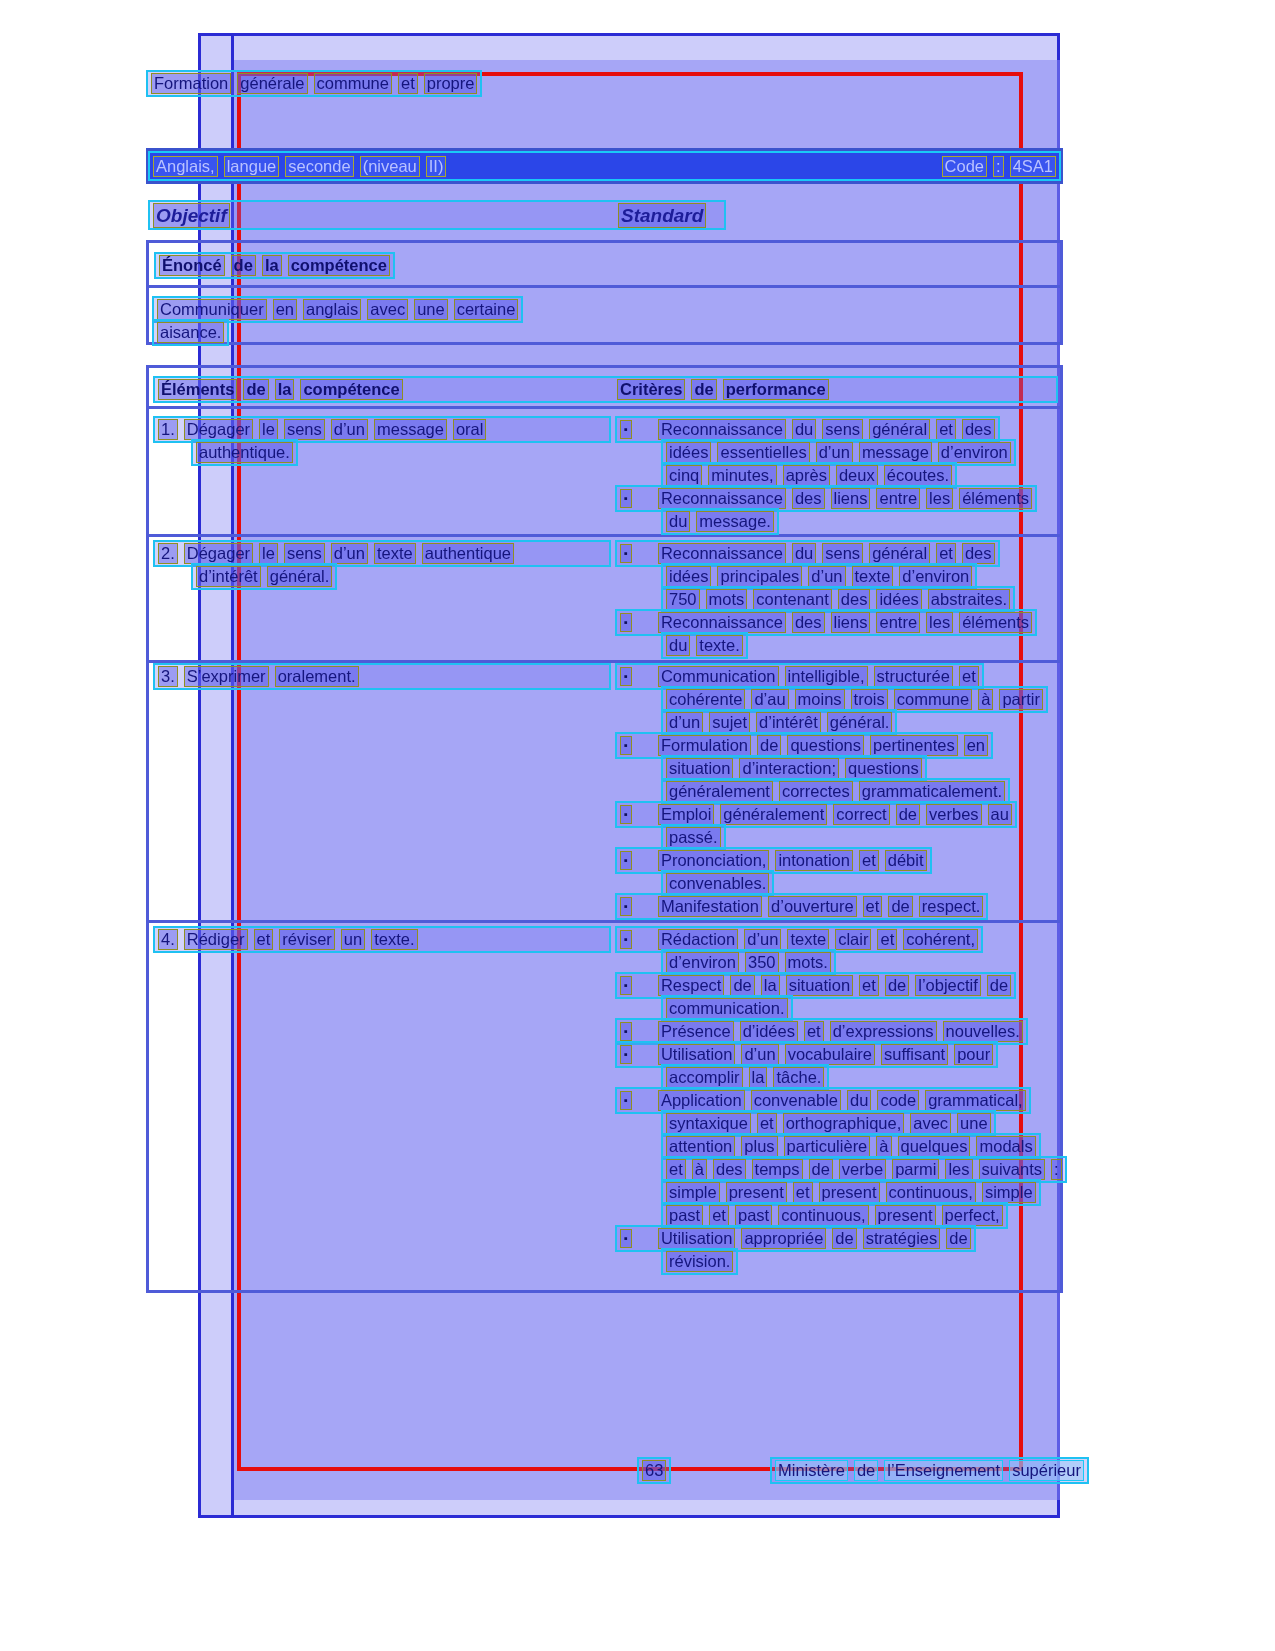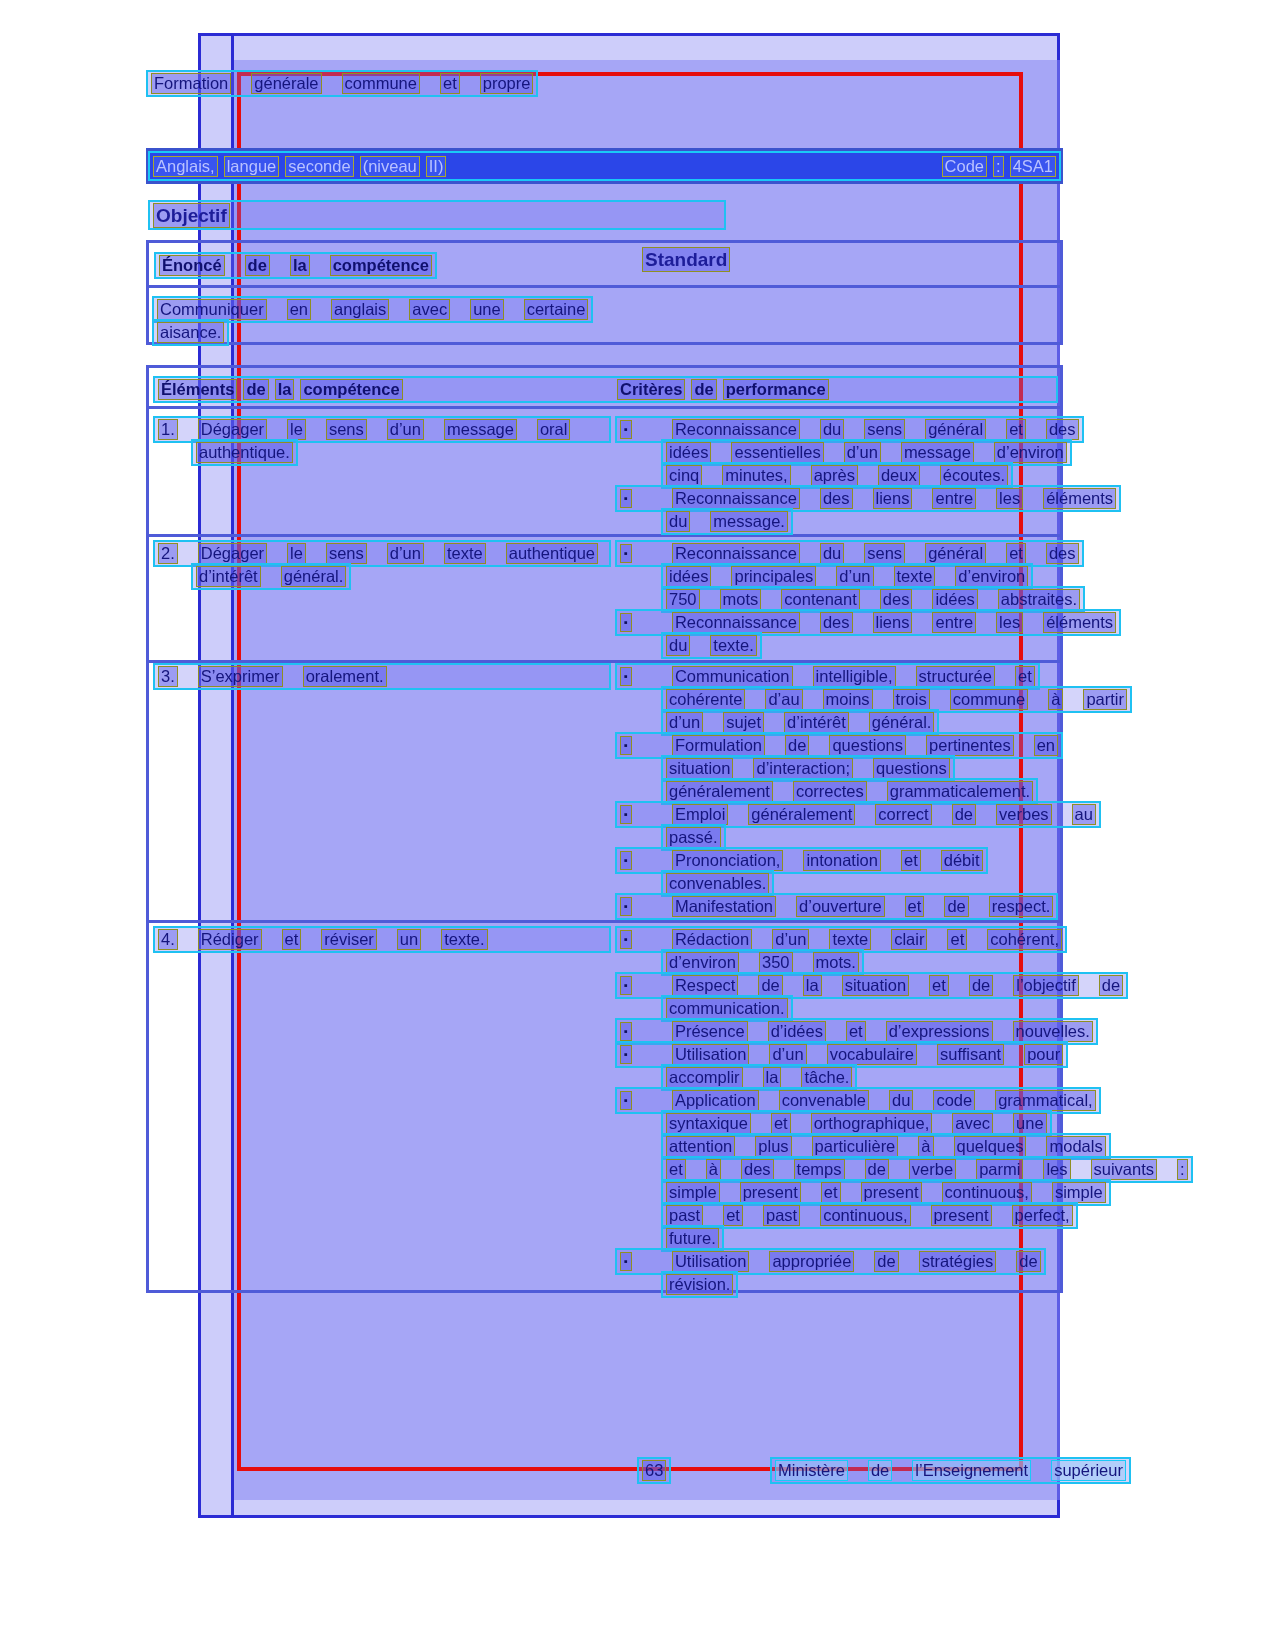--- a/index.html
+++ b/index.html
@@ -6,42 +6,42 @@
   .canvas{position:relative;width:1275px;height:1651px;background:#ffffff;
           font-family:"Liberation Sans",sans-serif;overflow:hidden;}
   .abs{position:absolute;}
   
   .page-box{left:198px;top:33px;width:862px;height:1485px;background:#cdcdfa;
             border:3px solid #2b2bd4;box-sizing:border-box;}
   .vline{left:231px;top:33px;width:3px;height:1485px;background:#2b2bd4;}
   .overlay{left:234px;top:60px;width:826px;height:1440px;background:rgba(135,135,242,.55);}
   .red-box{left:237px;top:72px;width:786px;height:1399px;border:4px solid #e60d0d;box-sizing:border-box;}
   
-  .line{display:inline-flex;gap:20px;align-items:center;border:2px solid #1fc1f2;
+  .line{display:inline-flex;gap:6px;align-items:center;border:2px solid #1fc1f2;
         background:rgba(112,112,240,.30);padding:1px 3px;box-sizing:border-box;
         white-space:nowrap;vertical-align:top;}
   .w{display:inline-block;border:1px solid #8f8f22;background:rgba(88,88,232,.45);
      color:#15157d;padding:0 2px;font-size:16.5px;line-height:19px;}
   .bold .w{font-weight:bold;color:#10106e;}
   .lrow{height:23px;}
   .grp{display:inline-flex;gap:6px;align-items:flex-end;}
   .stretch{width:100%;}
   .cont{margin-left:46px;}
   .contL{margin-left:38px;}
   .w.b{font-size:11px;line-height:17px;margin-right:20px;color:#101060;padding:0 3px;}
   
   .band{left:146px;top:148px;width:917px;height:36px;background:#3b53cd;
         padding:3px 2px;box-sizing:border-box;}
   .band .line{width:100%;height:100%;background:#2b46e8;border-color:#19c9f7;
               display:flex;justify-content:space-between;}
   .band .w{color:#b9c2ff;background:rgba(80,105,250,.40);border-color:#a8a830;}
   
   .objline{left:148px;top:200px;width:578px;height:30px;border:2px solid #1fc1f2;
            background:rgba(112,112,240,.30);box-sizing:border-box;}
-  .objline .w{position:absolute;top:1px;font-weight:bold;
+  .objline .w{position:absolute;top:1px;font-weight:bold;font-style:italic;
               font-size:19px;line-height:23px;color:#1d1d99;}
   
   .enonce{left:146px;top:240px;width:917px;height:105px;border:3px solid #4f5bd8;box-sizing:border-box;}
   .enonce-head{height:45px;border-bottom:3px solid #4f5bd8;box-sizing:border-box;padding:9px 0 0 5px;}
   .enonce-body{padding:8px 0 0 3px;}
   
   .tablebox{left:146px;top:365px;width:917px;height:928px;border:3px solid #4f5bd8;box-sizing:border-box;}
   .sep{position:absolute;left:0;width:100%;height:3px;background:#4f5bd8;}
   .hdrline{position:absolute;left:4px;top:8px;width:905px;}
   .hdr2{position:absolute;left:462px;top:1px;}
@@ -82,21 +82,21 @@
       <span class="grp" id="band-right">
           <span class="w">Code</span>
           <span class="w">:</span>
           <span class="w">4SA1</span>
         </span>
     </div>
   </div>
 
   <div class="abs objline">
     <span class="w" style="left:3px;">Objectif</span>
-    <span class="w" style="left:492px;margin-top:44px;">Standard</span>
+    <span class="w" style="left:468px;">Standard</span>
   </div>
 
   <div class="abs enonce">
     <div class="enonce-head bold" id="enonce-head"><div class="line">
           <span class="w">Énoncé</span>
           <span class="w">de</span>
           <span class="w">la</span>
           <span class="w">compétence</span>
         </div></div>
     <div class="enonce-body" id="enonce-body">
@@ -428,23 +428,20 @@
               <span class="w">simple</span>
             </div></div>
           <div class="lrow"><div class="line cont">
               <span class="w">past</span>
               <span class="w">et</span>
               <span class="w">past</span>
               <span class="w">continuous,</span>
               <span class="w">present</span>
               <span class="w">perfect,</span>
             </div></div>
-          <div class="lrow"><div class="line cont">
-              <span class="w">future.</span>
-            </div></div>
           <div class="lrow"><div class="line">
               <span class="w b">▪</span>
               <span class="w">Utilisation</span>
               <span class="w">appropriée</span>
               <span class="w">de</span>
               <span class="w">stratégies</span>
               <span class="w">de</span>
             </div></div>
           <div class="lrow"><div class="line cont">
               <span class="w">révision.</span>

